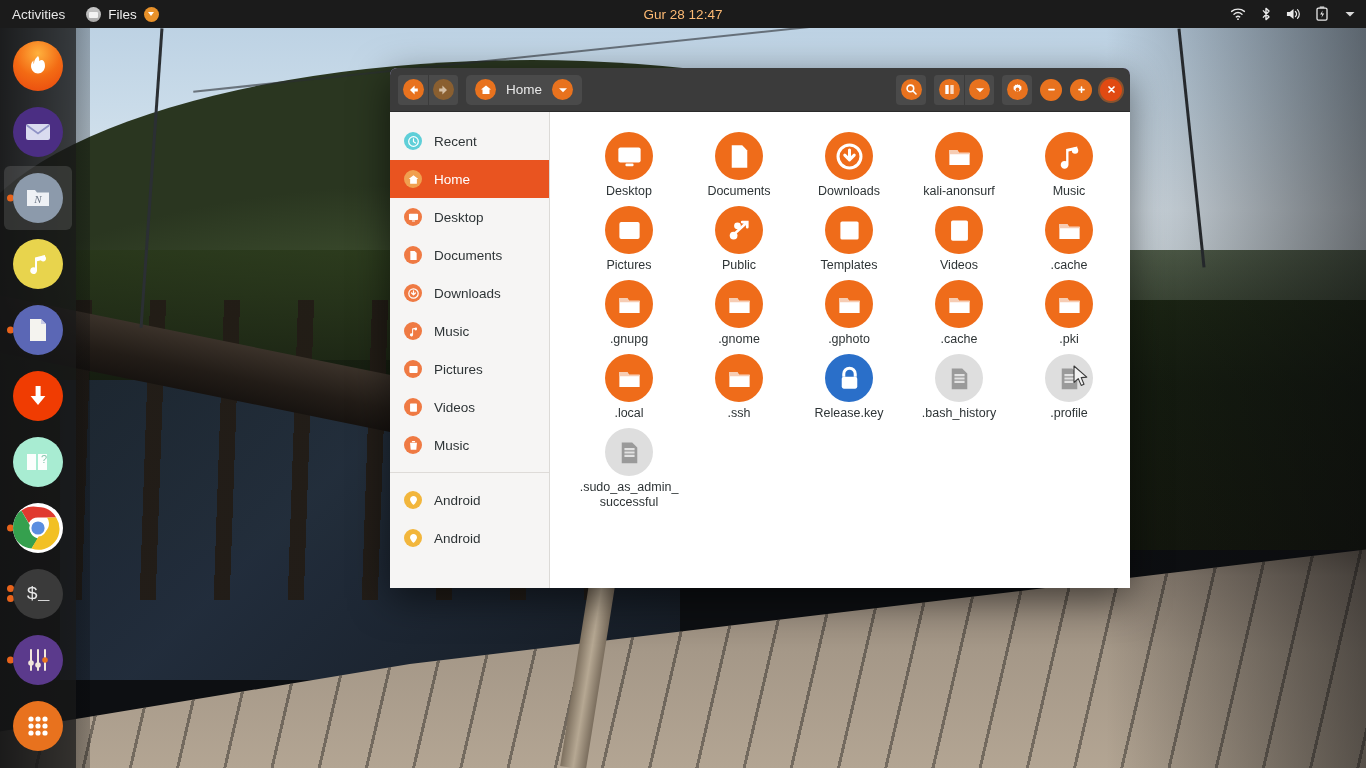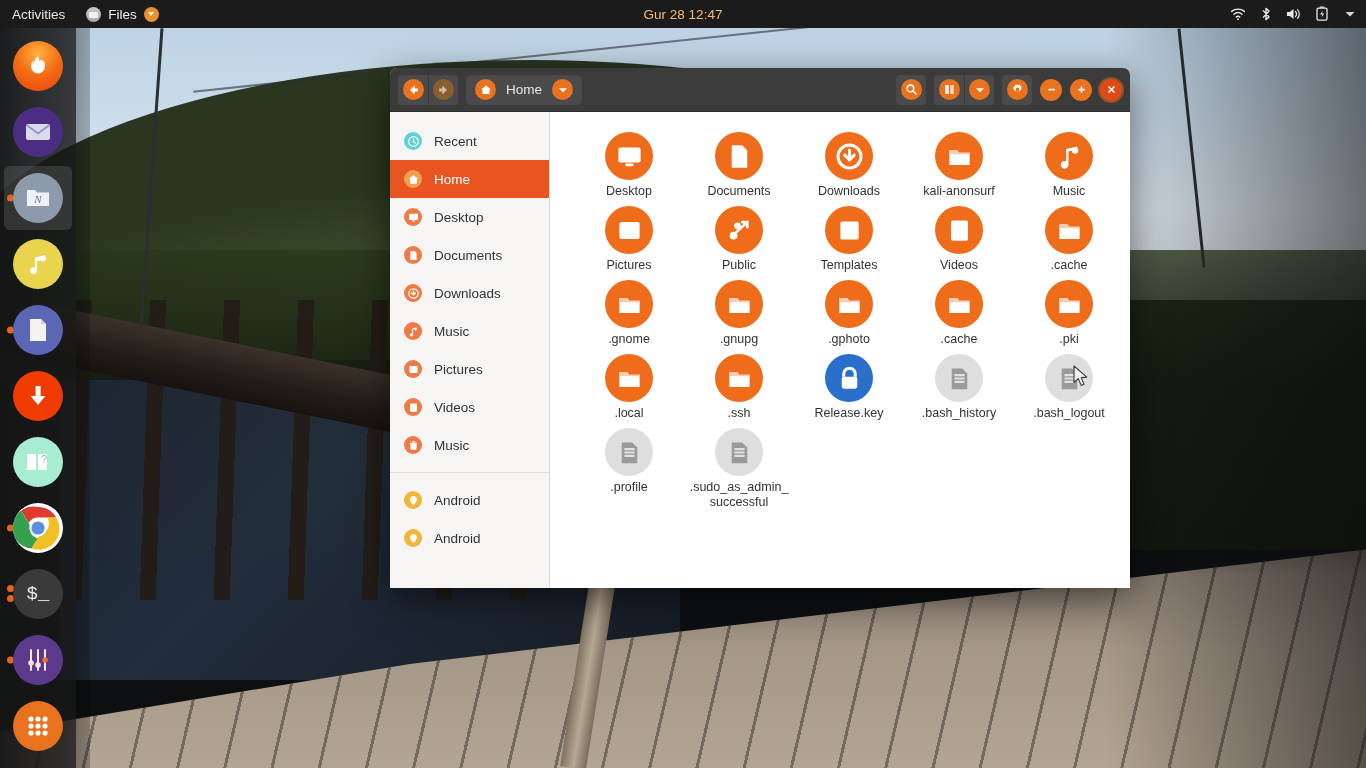--- a/index.html
+++ b/index.html
@@ -708,30 +708,30 @@
             </div>
             <div class="flabel">.cache</div>
           </div>
           <div class="fitem">
             <div class="fico orange">
               <svg width="27" height="27" viewBox="0 0 16 16" fill="#ffffff">
                 <path d="M2 4.2h4.6l1.2 1.6H14V13H2z" fill="#fff"></path>
                 <path d="M2 4.2h4.6l1.2 1.6H14v.8H2z" fill="#f6ccb3"></path>
               </svg>
             </div>
-            <div class="flabel">.gnome</div>
+            <div class="flabel">.gnupg</div>
           </div>
           <div class="fitem">
             <div class="fico orange">
               <svg width="27" height="27" viewBox="0 0 16 16" fill="#ffffff">
                 <path d="M2 4.2h4.6l1.2 1.6H14V13H2z" fill="#fff"></path>
                 <path d="M2 4.2h4.6l1.2 1.6H14v.8H2z" fill="#f6ccb3"></path>
               </svg>
             </div>
-            <div class="flabel">.gnupg</div>
+            <div class="flabel">.gnome</div>
           </div>
           <div class="fitem">
             <div class="fico orange">
               <svg width="27" height="27" viewBox="0 0 16 16" fill="#ffffff">
                 <path d="M2 4.2h4.6l1.2 1.6H14V13H2z" fill="#fff"></path>
                 <path d="M2 4.2h4.6l1.2 1.6H14v.8H2z" fill="#f6ccb3"></path>
               </svg>
             </div>
             <div class="flabel">.gphoto</div>
           </div>
@@ -789,38 +789,29 @@
             </div>
             <div class="flabel">.bash_history</div>
           </div>
           <div class="fitem">
             <div class="fico gray">
               <svg width="27" height="27" viewBox="0 0 16 16" fill="#9a9a9a">
                 <path d="M3.4 2h6.2l3 3v9.4H3.4z" fill="#9a9a9a"></path>
                 <path d="M5 6h6M5 8h6M5 10h6" stroke="#e2e2e2" stroke-width="1.2"></path>
               </svg>
             </div>
-            <div class="flabel">.bash_logout</div>
+            <div class="flabel">.profile</div>
           </div>
           <div class="fitem">
             <div class="fico gray">
               <svg width="27" height="27" viewBox="0 0 16 16" fill="#9a9a9a">
                 <path d="M3.4 2h6.2l3 3v9.4H3.4z" fill="#9a9a9a"></path>
                 <path d="M5 6h6M5 8h6M5 10h6" stroke="#e2e2e2" stroke-width="1.2"></path>
               </svg>
             </div>
-            <div class="flabel">.profile</div>
-          </div>
-          <div class="fitem">
-            <div class="fico gray">
-              <svg width="27" height="27" viewBox="0 0 16 16" fill="#9a9a9a">
-                <path d="M3.4 2h6.2l3 3v9.4H3.4z" fill="#9a9a9a"></path>
-                <path d="M5 6h6M5 8h6M5 10h6" stroke="#e2e2e2" stroke-width="1.2"></path>
-              </svg>
-            </div>
             <div class="flabel">.sudo_as_admin_successful</div>
           </div>
         </div>
     </div>
 
   </div>
 </div>
 
 <svg class="cursor-arrow" style="left:1073px;top:365px;z-index:90;" width="18" height="24" viewBox="0 0 18 24">
   <path d="M1 1 1 17.5 5.3 13.6 8.2 20.4 11 19.2 8.2 12.6 13.8 12.1z" fill="#f2f2f2" stroke="#3a3a3a" stroke-width="1.1" stroke-linejoin="round"></path>

